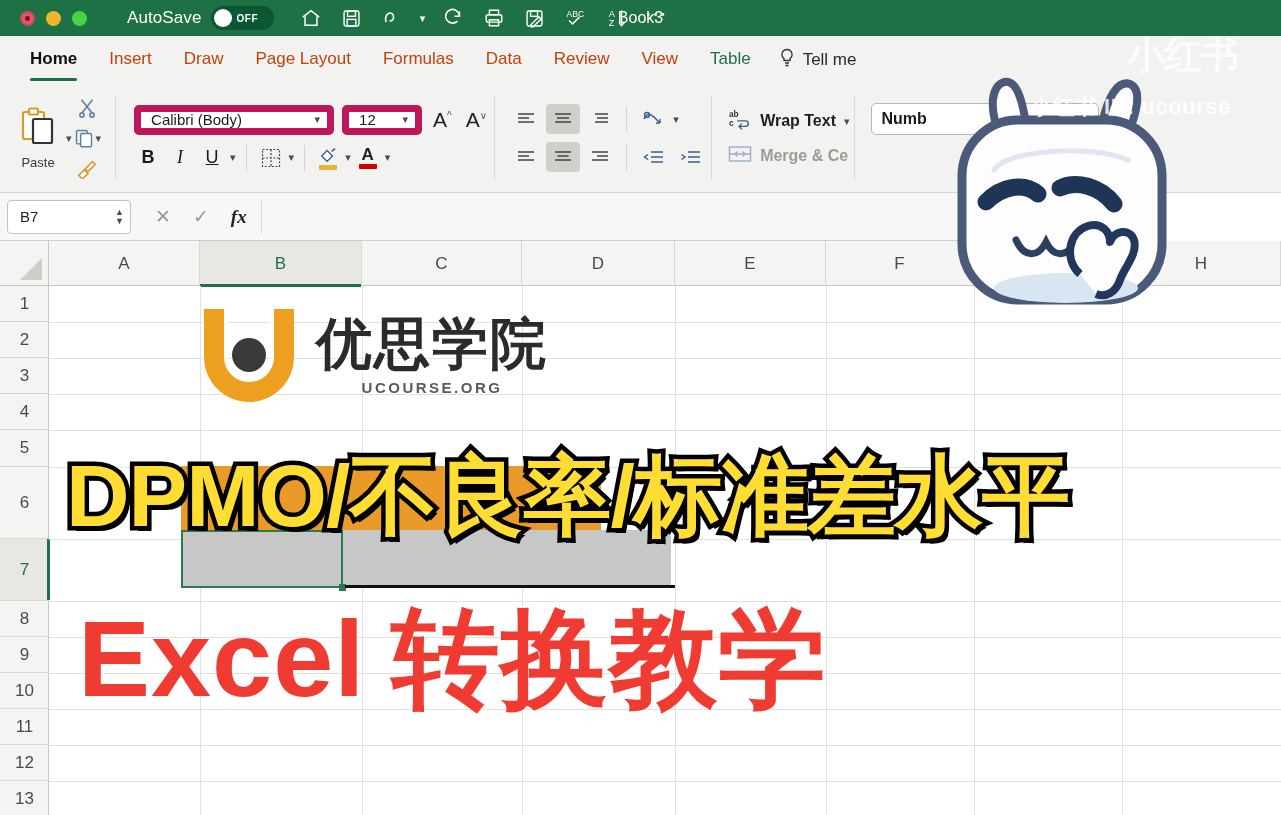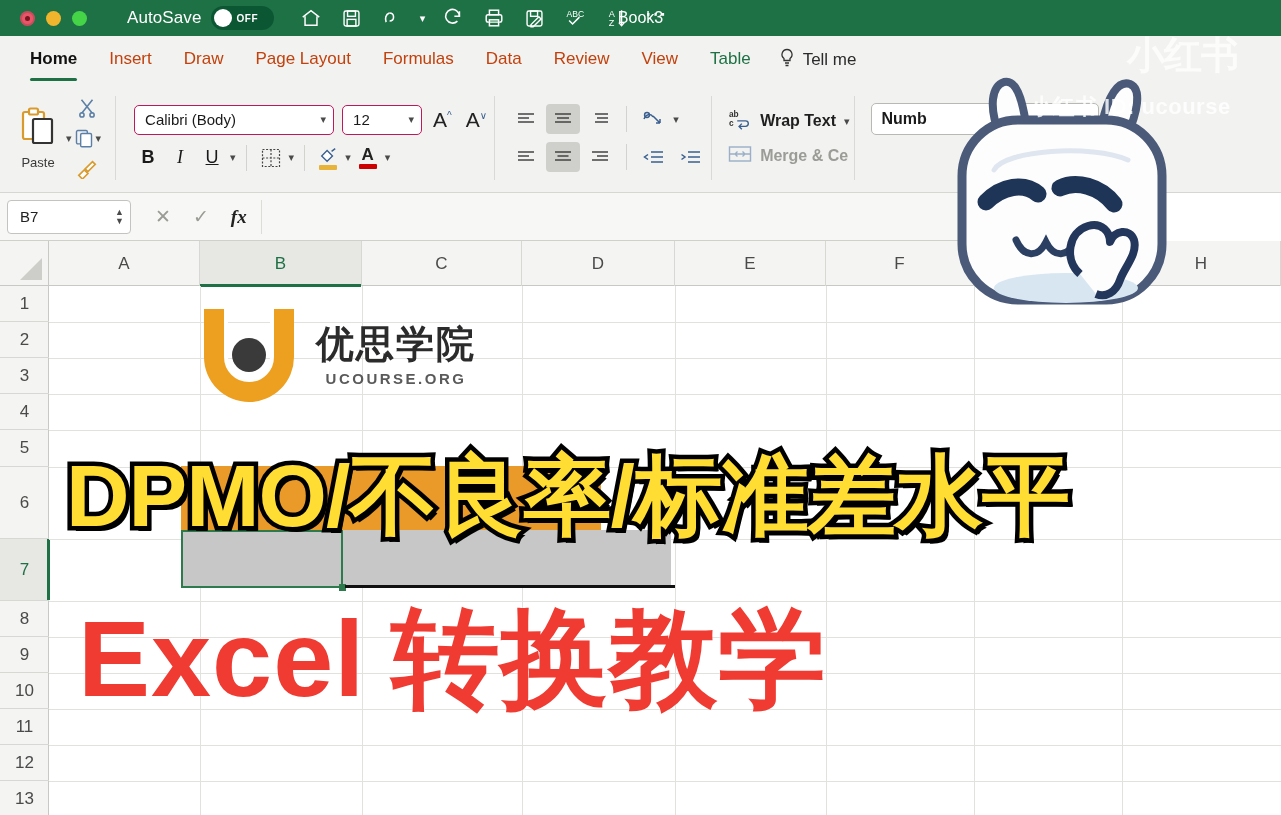--- a/index.html
+++ b/index.html
@@ -74,21 +74,21 @@
 
   .paste-btn { display: flex; flex-direction: column; align-items: center; width: 56px; }
   .paste-lbl { font-size: 13px; color: #3a3a3a; margin-top: 1px; }
   .clip-col { display: flex; flex-direction: column; align-items: center; gap: 2px; margin-left: 2px; }
   .mini-row { display: flex; align-items: center; gap: 2px; height: 28px; }
   .caret { font-size: 11px; color: #4a4a4a; }
 
   .fontgroup { display: flex; flex-direction: column; justify-content: center; gap: 9px; padding-left: 14px; }
   .font-row1 { display: flex; align-items: center; gap: 8px; }
   .combo {
-    background: #fff; border: 1px solid #be185d; border-radius: 5px; height: 30px;
+    background: #fff; border: 7px solid #be185d; border-radius: 5px; height: 30px;
     display: flex; align-items: center; justify-content: space-between;
     padding: 0 7px 0 10px; font-size: 15px; color: #1a1a1a;
   }
   .combo.fontname { width: 200px; }
   .combo.fontsize { width: 80px; }
   .aa-btn { font-size: 21px; color: #222; padding: 0 3px; position: relative; }
   .aa-btn sup { font-size: 10px; color: #3a5f8f; }
   .font-row2 { display: flex; align-items: center; gap: 4px; }
   .fbtn { width: 28px; height: 28px; display:flex; align-items:center; justify-content:center; font-size: 18px; color: #1a1a1a; }
   .fbtn.i { font-style: italic; font-family: "Liberation Serif", serif; }
@@ -171,21 +171,21 @@
   .sel-box {
     position: absolute; border: 2px solid #2d7a4d; background: rgba(0,0,0,0.0);
   }
   .sel-handle { position: absolute; width: 7px; height: 7px; background: #2d7a4d; }
   .black-line { position: absolute; height: 3px; background: #111; }
 
   
   .logo { position: absolute; left: 196px; top: 303px; display: flex; align-items: center; gap: 14px; }
   .logo-u { position: relative; width: 106px; height: 106px; }
   .logo-txt { display: flex; flex-direction: column; align-items: center; }
-  .logo-cn { font-size: 38px; font-weight: bold; color: #2b2b2b; letter-spacing: 2px; line-height: 1; }
+  .logo-cn { font-size: 56px; font-weight: bold; color: #2b2b2b; letter-spacing: 2px; line-height: 1; }
   .logo-en { font-size: 15px; font-weight: bold; color: #5a5a5a; letter-spacing: 2.5px; margin-top: 7px; }
 
   
   .hl-yellow {
     position: absolute; left: 66px; top: 452px; width: 1160px;
     font-size: 88px; font-weight: bold; line-height: 1;
     color: #ffdd33; letter-spacing: -1px; white-space: nowrap;
     -webkit-text-stroke: 9px #000; paint-order: stroke fill;
     text-shadow: 4px 5px 0 #000;
   }

